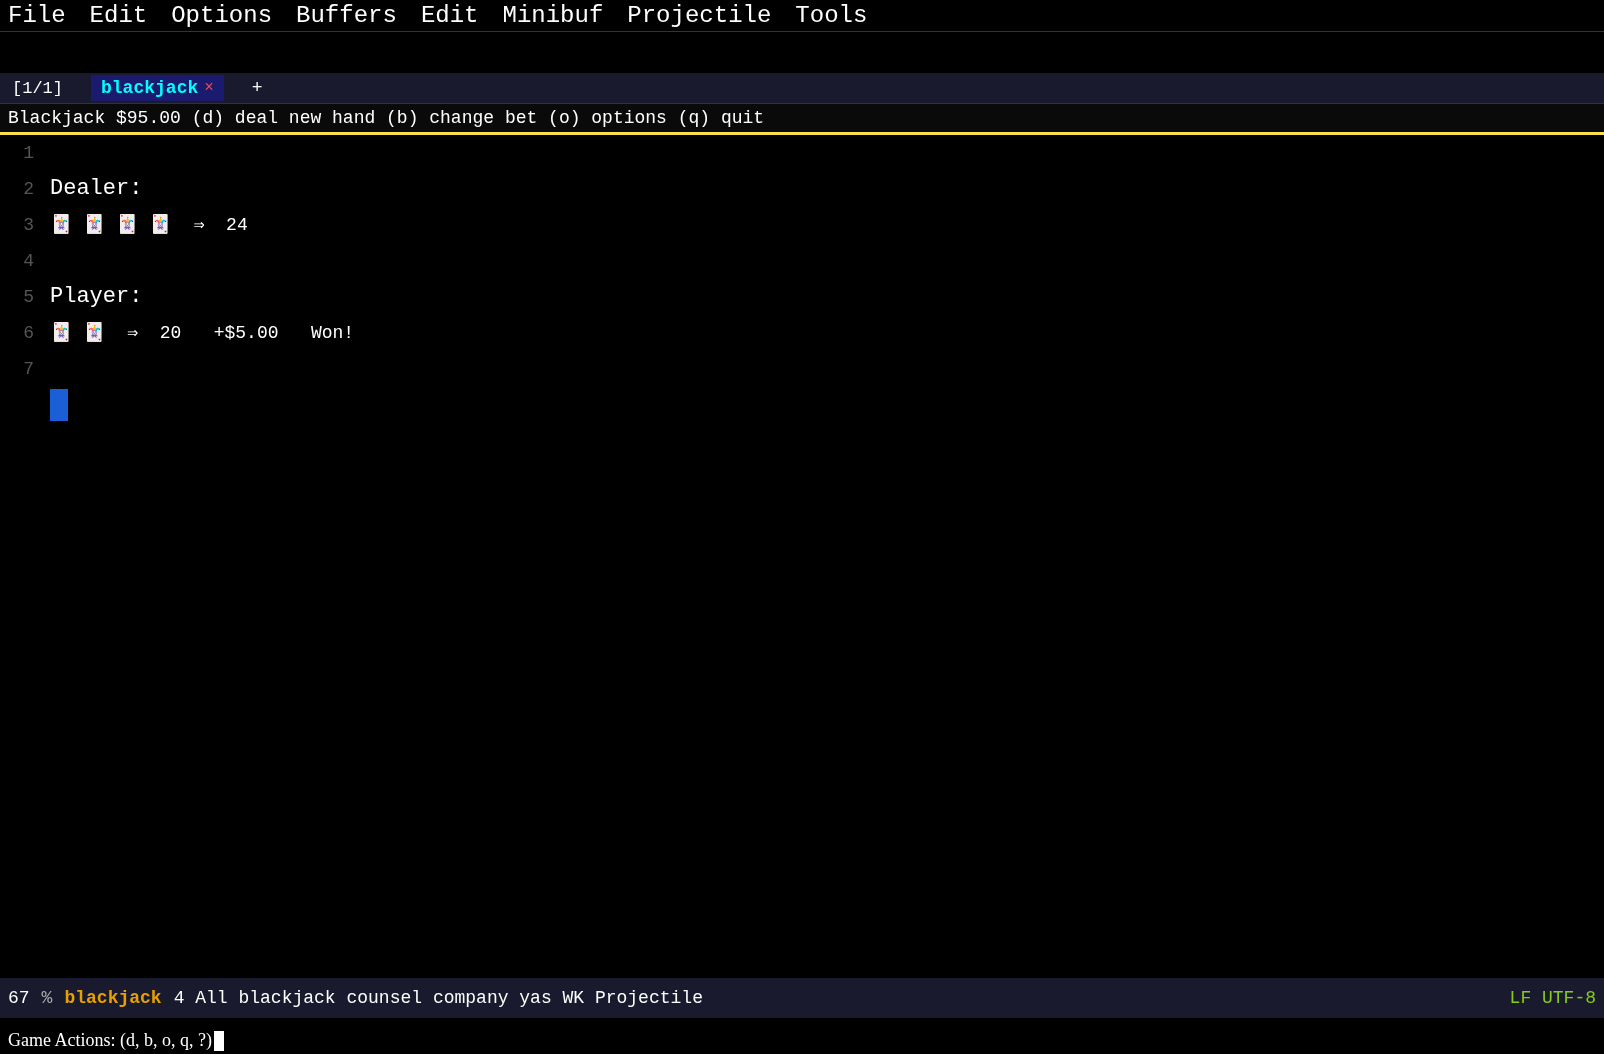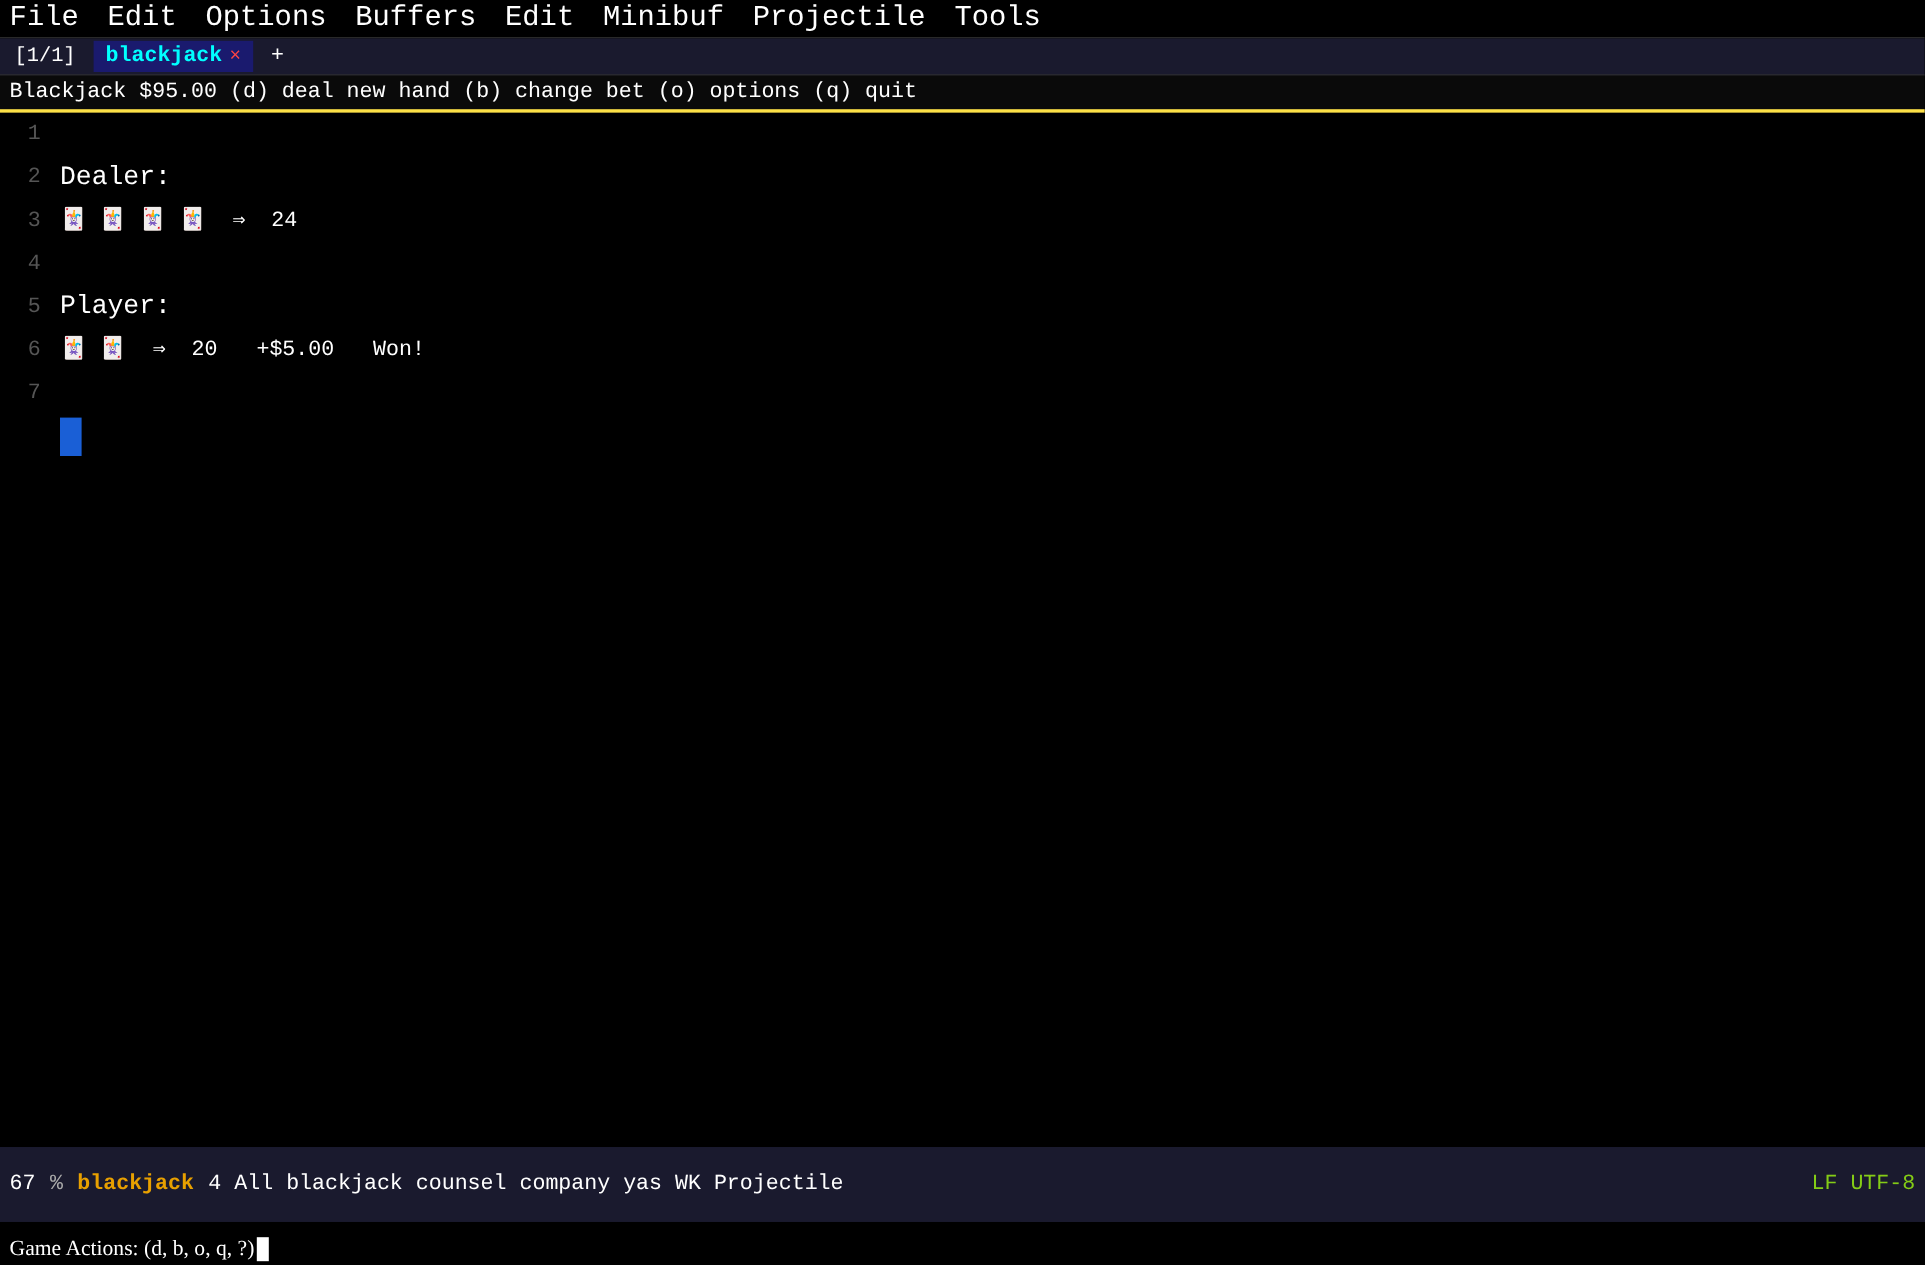--- a/index.html
+++ b/index.html
@@ -32,22 +32,23 @@
     .menu-item {
       cursor: pointer;
     }
 
     
     #tab-bar {
       background: #1a1a2e;
       display: flex;
       align-items: center;
       padding: 2px 4px;
-      gap: 7px;
+      gap: 20px;
       border-bottom: 1px solid #333;
+      margin-top: 41px;
     }
 
     .tab-indicator {
       color: #fff;
       padding: 2px 8px;
       font-size: 17px;
     }
 
     .tab-active {
       background: #1a1a6e;
@@ -132,21 +133,21 @@
     }
 
     
     #bottom-bar {
       position: fixed;
       bottom: 36px;
       left: 0;
       right: 0;
       background: #1a1a2e;
       color: #fff;
-      padding: 21px 8px;
+      padding: 10px 8px;
       font-size: 18px;
       display: flex;
       align-items: center;
       gap: 12px;
     }
 
     .bottom-line-num {
       color: #fff;
     }
 

